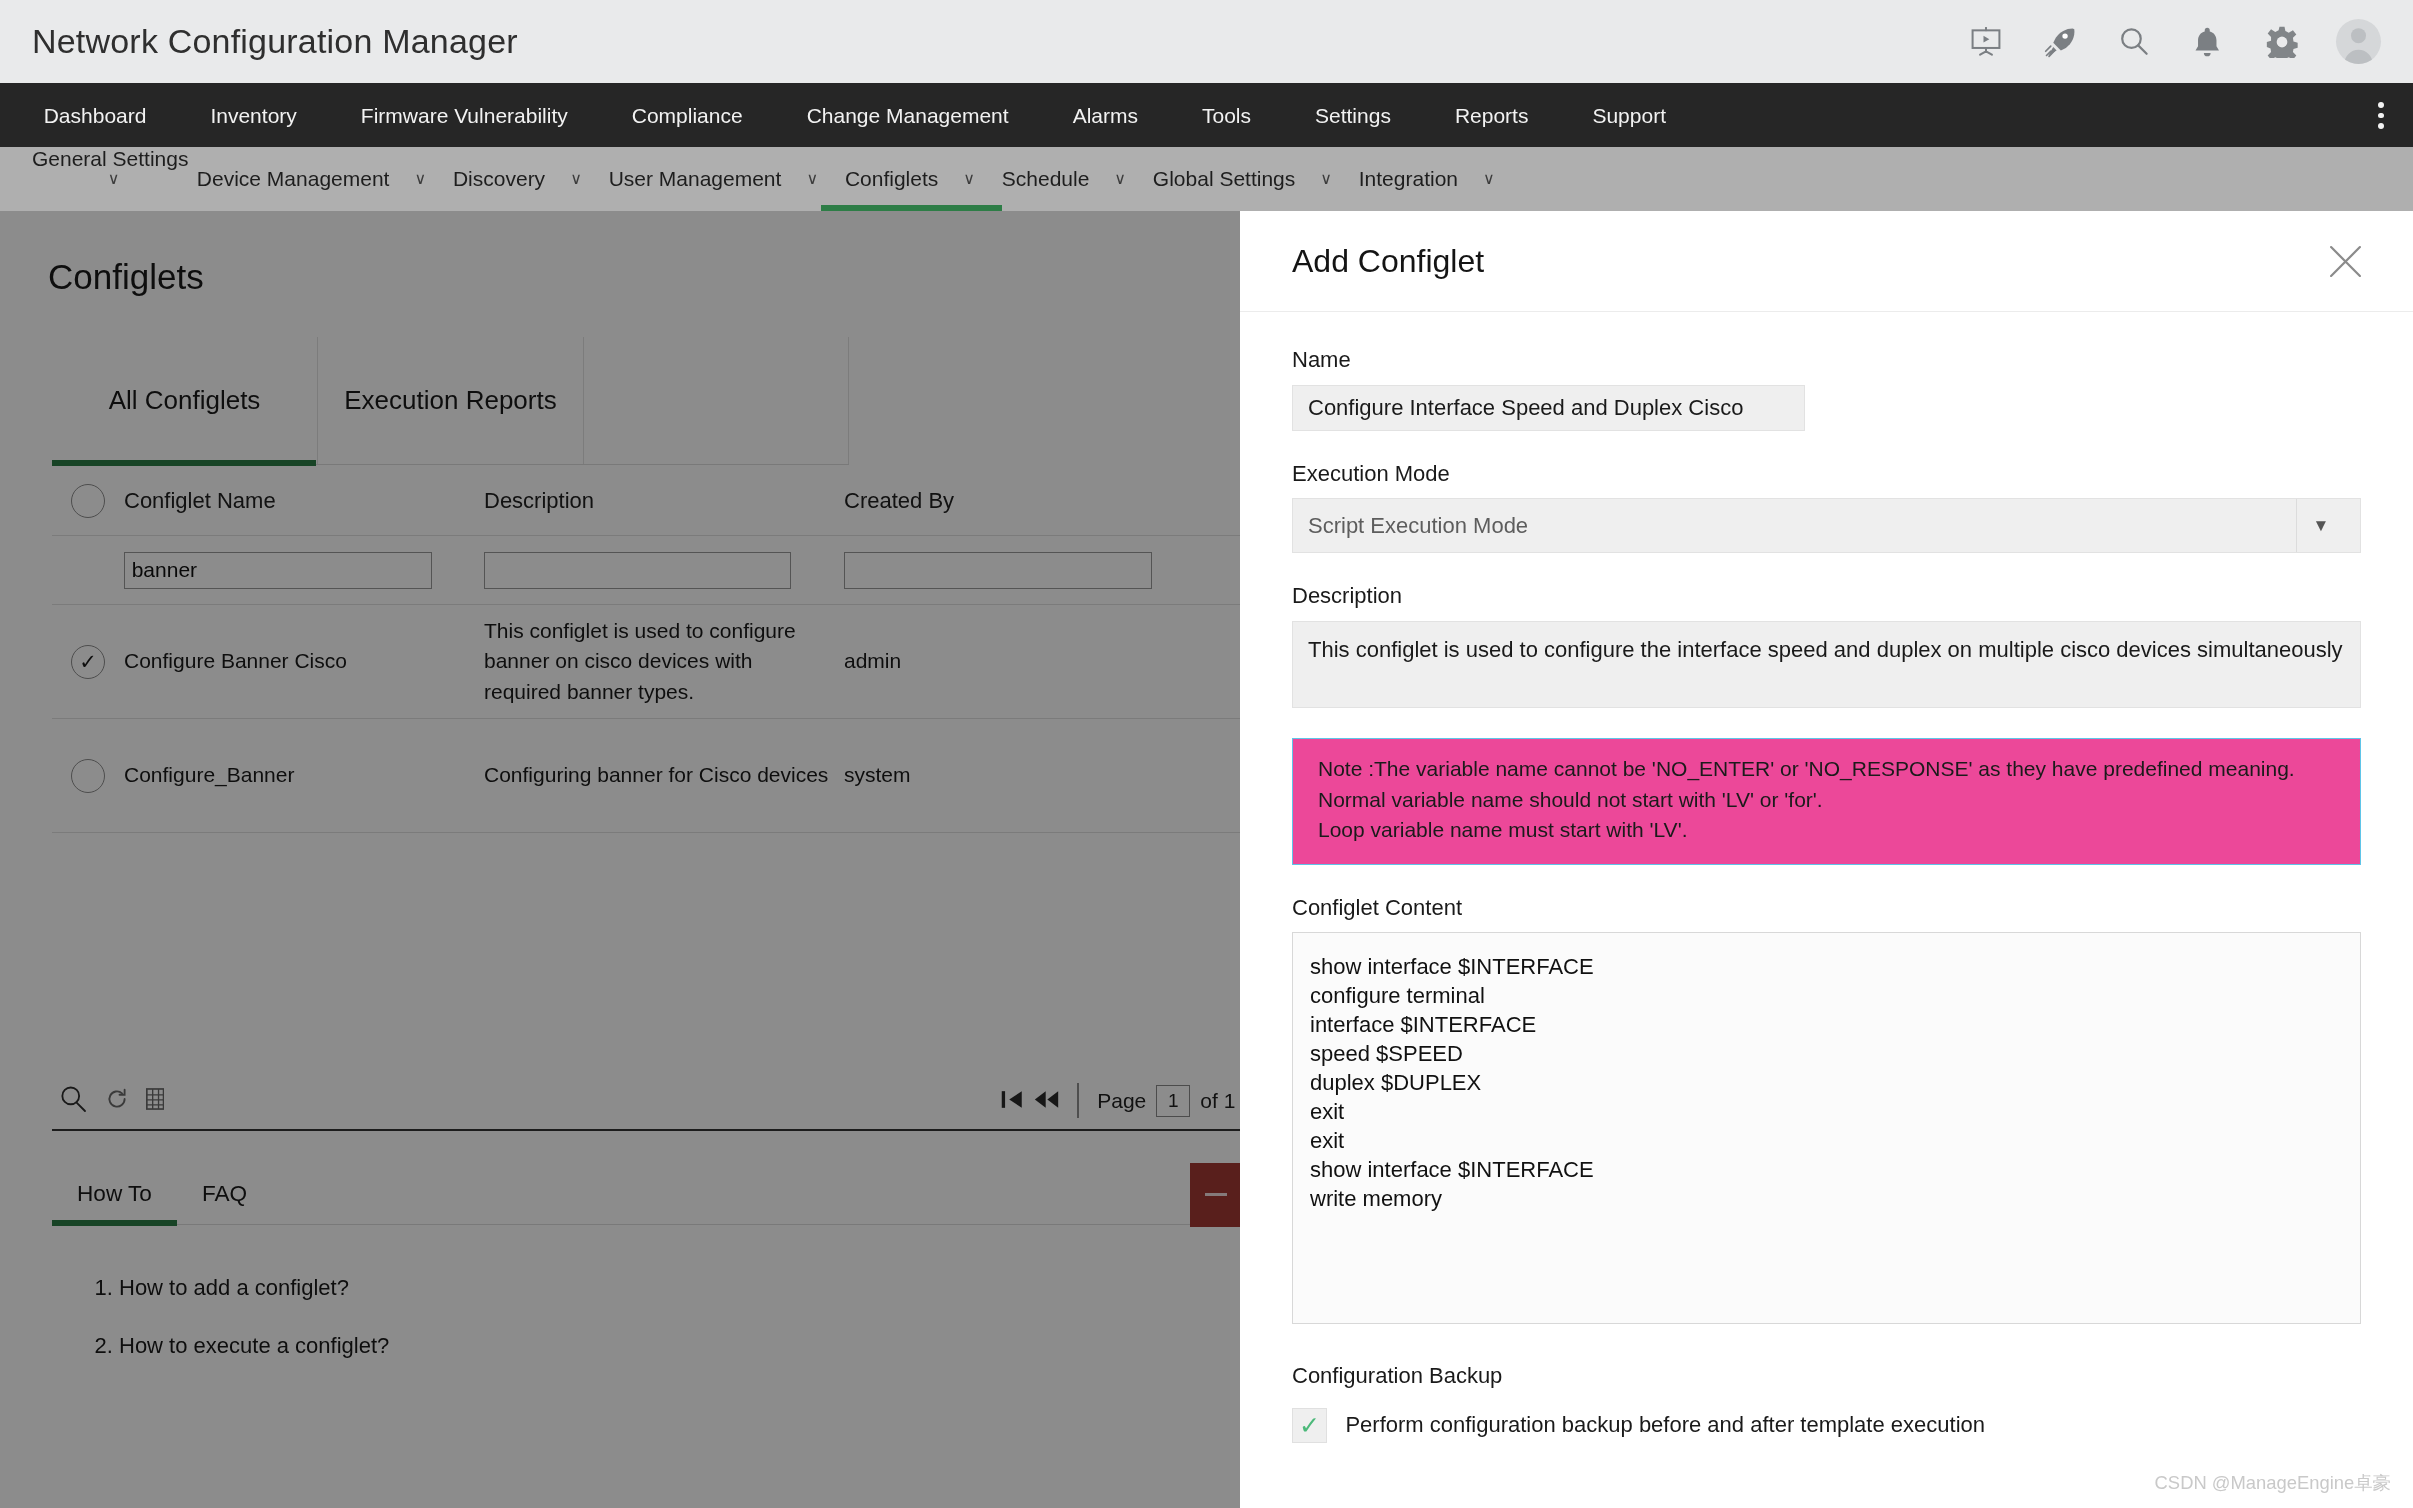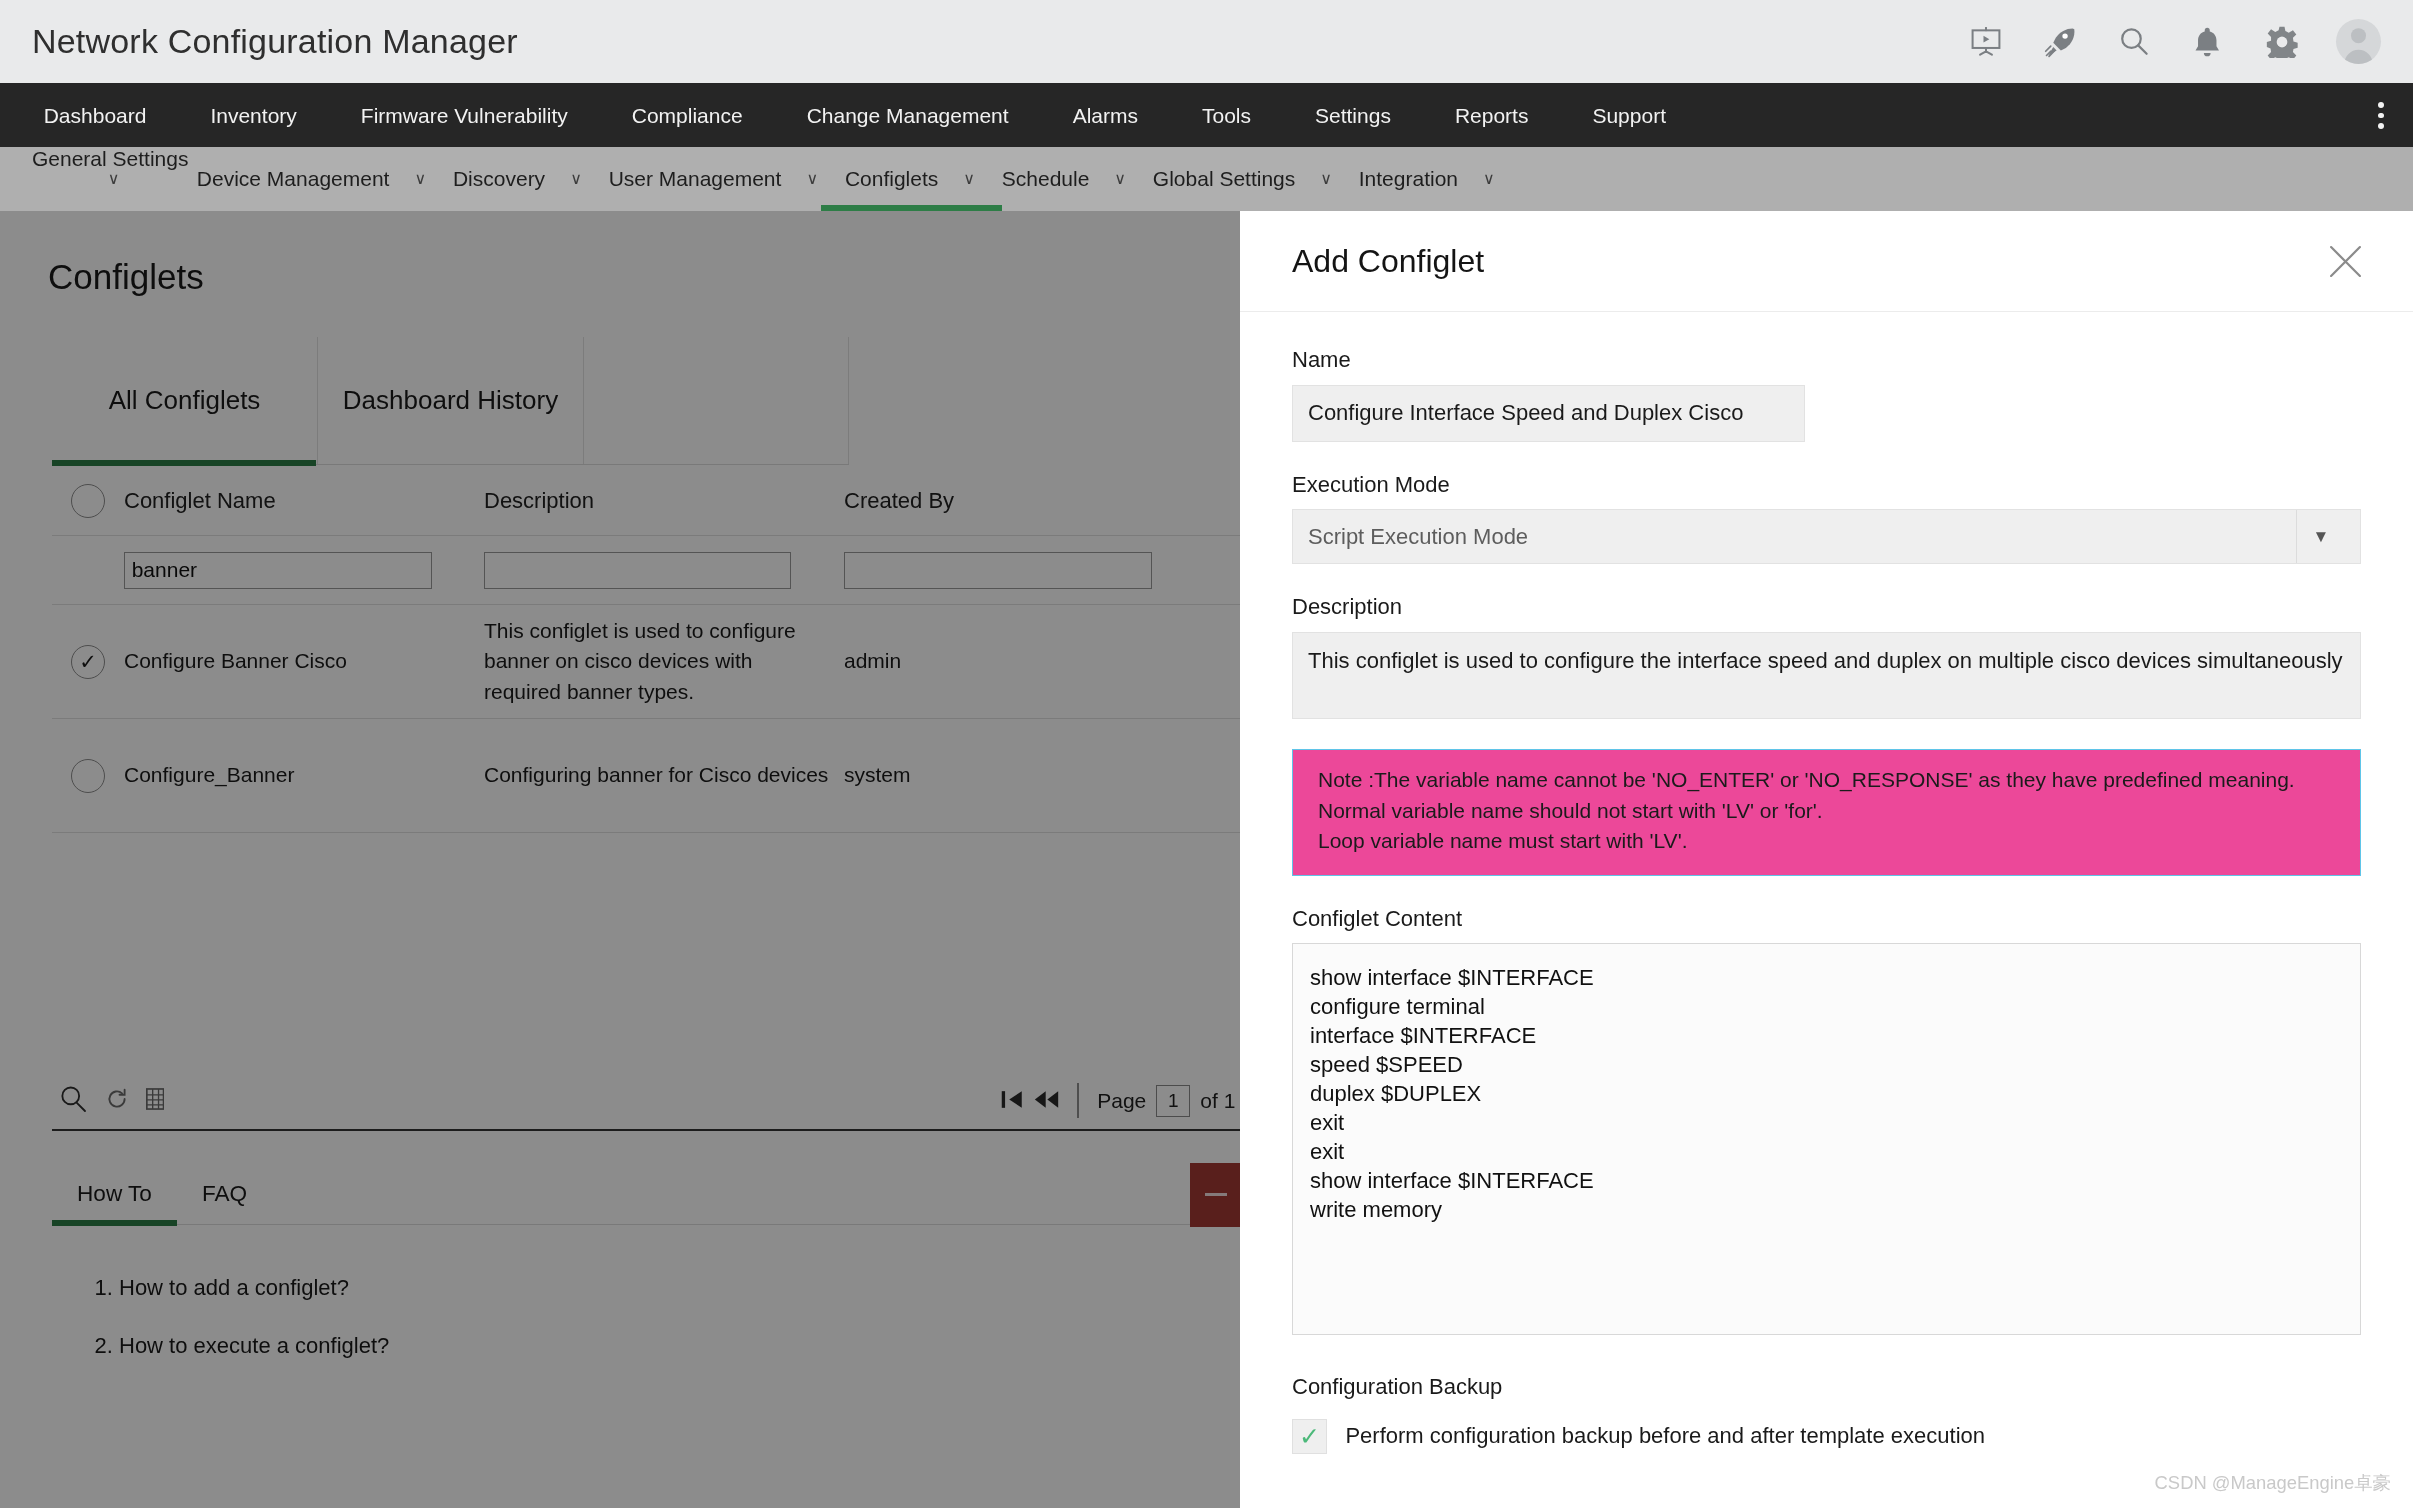--- a/index.html
+++ b/index.html
@@ -199,21 +199,21 @@
   .panel-close {
     margin-left: auto; width: 47px; height: 47px;
     display: flex; align-items: center; justify-content: center;
     color: #8b8b8b;
   }
   .panel-body { padding: 35px 52px 0 52px; }
   .fld { margin-bottom: 30px; }
   .flabel { font-size: 22px; color: #1a1a1a; margin-bottom: 11.7px; }
   .finput {
     background: #efefef; border: 0.8px solid #e2e2e2;
-    height: 57px; display: flex; align-items: center;
+    height: 46px; display: flex; align-items: center;
     padding: 0 15px; font-size: 22px; color: #1a1a1a;
     width: 513px;
   }
   .fselect {
     background: #efefef; border: 0.8px solid #e2e2e2;
     height: 55px; display: flex; align-items: center;
     padding: 0 15px; font-size: 22px; color: #5d5d5d;
     width: 100%;
   }
   .fselect .caret {
@@ -366,21 +366,21 @@
       <span class="subnav-label">Integration</span>
       <span class="subnav-caret">∨</span>
     </div>
   </div>
 
   <div class="content">
     <div class="page-title">Configlets</div>
 
     <div class="tabs">
       <div class="tab active">All Configlets</div>
-      <div class="tab">Dashboard History</div>
+      <div class="tab">Execution Reports</div>
       <div class="tab blank"></div>
     </div>
 
     <div class="tbl">
       <div class="tbl-head">
         <div class="col-check">
           <span class="circle-chk"></span>
         </div>
         <div class="col-name th">Configlet Name</div>
         <div class="col-desc th">Description</div>

